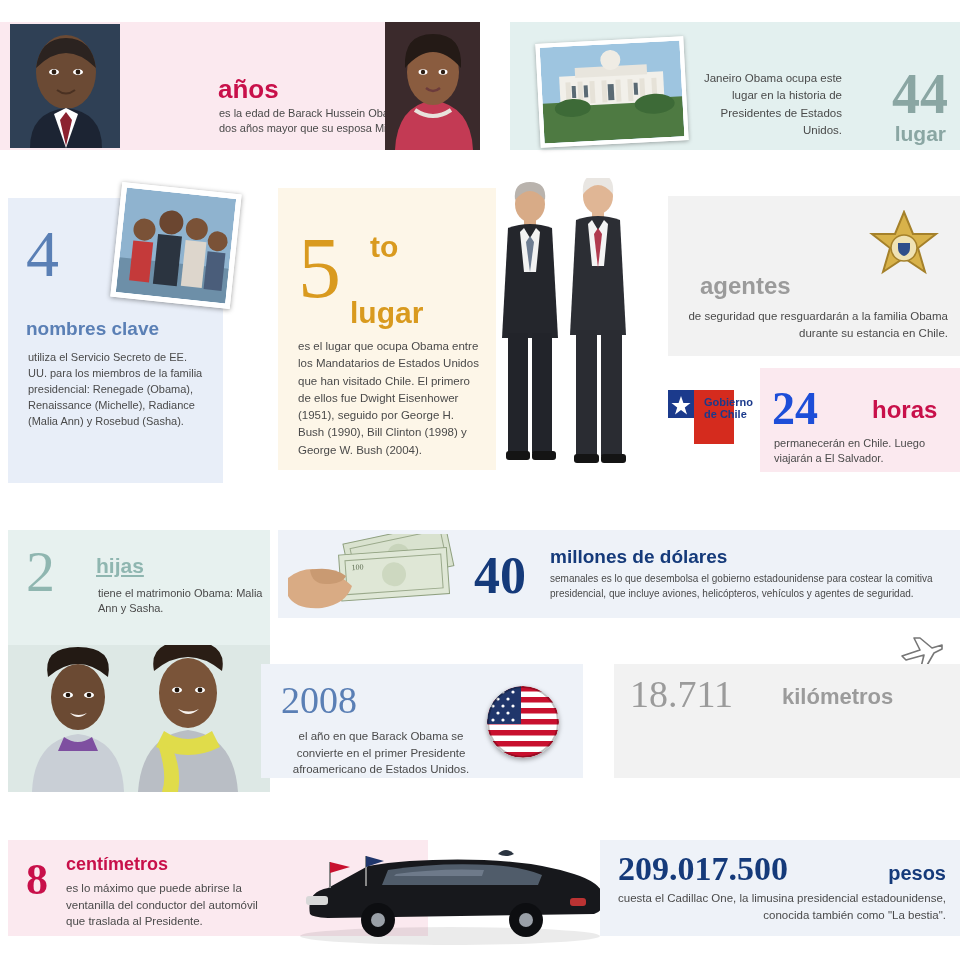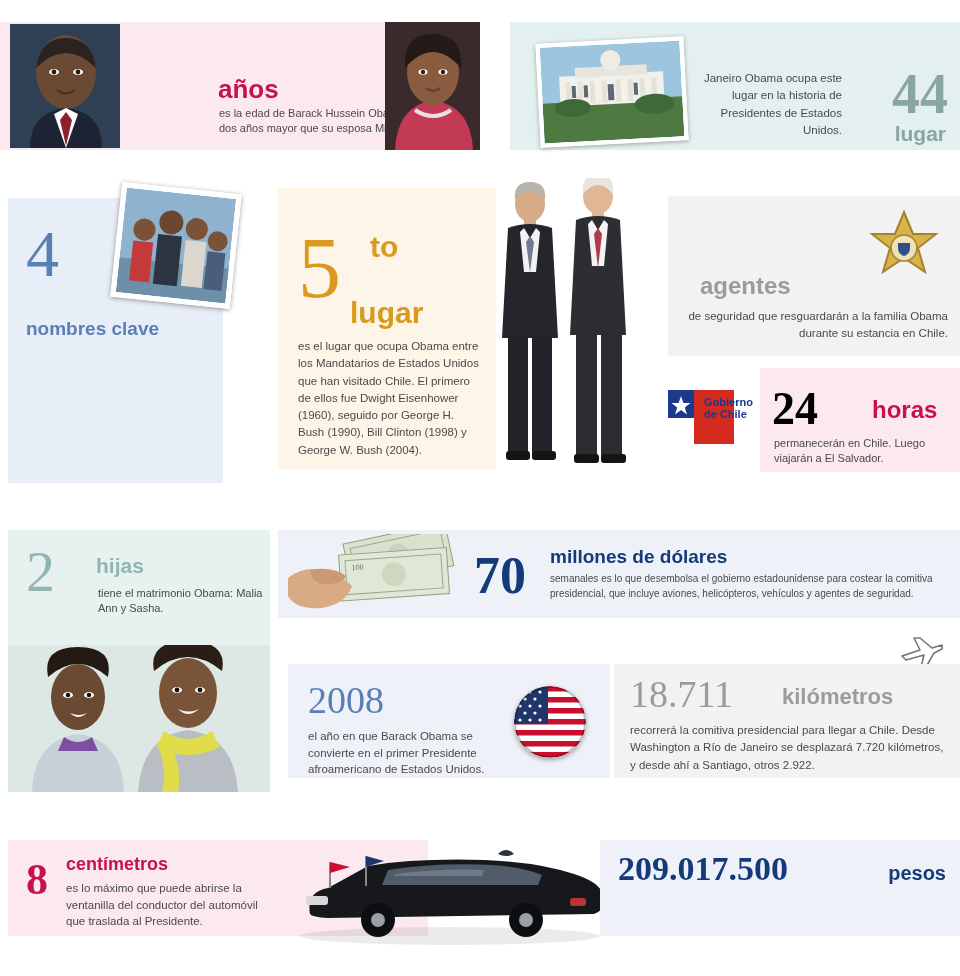--- a/index.html
+++ b/index.html
@@ -40,41 +40,41 @@
 
   .presidents{position:absolute;left:480px;top:178px;width:180px;height:300px;}
 
   #card-700{left:668px;top:196px;width:292px;height:160px;background:#f2f2f2;}
   #card-700 .num{position:absolute;left:16px;top:12px;font-size:56px;color:#9b9b9b;font-family:"Liberation Serif",serif;}
   #card-700 .unit{position:absolute;left:32px;top:76px;font-size:24px;color:#9b9b9b;font-weight:bold;}
   #card-700 .txt{position:absolute;right:12px;top:112px;width:260px;font-size:11.5px;line-height:1.5;color:#4a4a4a;text-align:right;}
   .badge{position:absolute;right:18px;top:14px;width:76px;height:80px;}
 
   #card-24{left:760px;top:368px;width:200px;height:104px;background:#fbe9ef;}
-  #card-24 .num{position:absolute;left:12px;top:14px;font-size:46px;color:#000000;font-family:"Liberation Serif",serif;font-weight:bold;}
+  #card-24 .num{position:absolute;left:12px;top:14px;font-size:46px;color:#1d4ed8;font-family:"Liberation Serif",serif;font-weight:bold;}
   #card-24 .unit{position:absolute;left:112px;top:28px;font-size:24px;color:#c8104a;font-weight:bold;}
   #card-24 .txt{position:absolute;left:14px;top:68px;width:185px;font-size:11px;line-height:1.35;color:#4a4a4a;}
   .chile-flag{position:absolute;left:660px;top:368px;width:98px;height:104px;background:#fff;overflow:hidden;}
 
   
   #card-hijas{left:8px;top:530px;width:262px;height:262px;background:#e7f1ef;}
   #card-hijas .num{position:absolute;left:18px;top:8px;font-size:58px;color:#8fb6b0;font-family:"Liberation Serif",serif;}
-  #card-hijas .unit{position:absolute;left:88px;top:24px;font-size:21px;color:#8fb6b0;font-weight:bold;}
+  #card-hijas .unit{position:absolute;left:88px;top:24px;font-size:21px;color:#8fb6b0;font-weight:bold;text-decoration:underline;}
   #card-hijas .txt{position:absolute;left:90px;top:56px;width:165px;font-size:11px;line-height:1.4;color:#4a4a4a;}
   .daughters{position:absolute;left:0;top:115px;width:262px;height:147px;overflow:hidden;background:#d9e7e4;}
 
   #card-60{left:278px;top:530px;width:682px;height:88px;background:#eef2f8;}
   #card-60 .num{position:absolute;left:196px;top:16px;font-size:52px;color:#153a7a;font-family:"Liberation Serif",serif;font-weight:bold;}
   #card-60 .unit{position:absolute;left:272px;top:16px;font-size:19px;color:#153a7a;font-weight:bold;}
   #card-60 .txt{position:absolute;left:272px;top:42px;width:400px;font-size:10px;line-height:1.45;color:#4a4a4a;}
   .money{position:absolute;left:6px;top:4px;width:185px;height:80px;overflow:hidden;}
 
-  #card-2008{left:288px;top:664px;width:322px;height:114px;background:#eef2f8;}
+  #card-2008{left:261px;top:664px;width:322px;height:114px;background:#eef2f8;}
   #card-2008 .num{position:absolute;left:20px;top:14px;font-size:38px;color:#5a7fb5;font-family:"Liberation Serif",serif;}
-  #card-2008 .txt{position:absolute;left:20px;top:64px;width:200px;font-size:11.5px;line-height:1.45;color:#4a4a4a;}
+  #card-2008 .txt{position:absolute;left:20px;top:64px;width:200px;font-size:11.5px;line-height:1.45;color:#4a4a4a;text-align:center;}
   .us-flag-circle{position:absolute;right:24px;top:22px;width:72px;height:72px;border-radius:50%;overflow:hidden;box-shadow:0 2px 5px rgba(0,0,0,.35);}
 
   #card-km{left:614px;top:664px;width:346px;height:114px;background:#f2f2f2;}
   #card-km .num{position:absolute;left:16px;top:8px;font-size:38px;color:#9b9b9b;font-family:"Liberation Serif",serif;}
   #card-km .unit{position:absolute;left:168px;top:20px;font-size:22px;color:#9b9b9b;font-weight:bold;}
   #card-km .txt{position:absolute;left:16px;top:58px;width:320px;font-size:11.5px;line-height:1.5;color:#4a4a4a;}
   .plane-icon{position:absolute;left:900px;top:636px;width:44px;height:34px;}
 
   
   #card-8{left:8px;top:840px;width:420px;height:96px;background:#fbe9ef;}
@@ -168,27 +168,28 @@
         <rect x="12" y="52" width="20" height="40" fill="#c43a3a"></rect>
       <circle cx="48" cy="30" r="12" fill="#6b4630"></circle>
         <rect x="36" y="43" width="24" height="50" fill="#2b3440"></rect>
       <circle cx="74" cy="34" r="11" fill="#7a5237"></circle>
         <rect x="64" y="46" width="21" height="46" fill="#ddd6cc"></rect>
       <circle cx="96" cy="44" r="10" fill="#7a5237"></circle>
         <rect x="87" y="55" width="18" height="38" fill="#4a5d7a"></rect>
     </svg>
   </div>
   <div class="unit">nombres clave</div>
+  <div class="txt">utiliza el Servicio Secreto de EE. UU. para los miembros de la familia presidencial: Renegade (Obama), Renaissance (Michelle), Radiance (Malia Ann) y Rosebud (Sasha).</div>
 </div>
 
 <div class="card" id="card-5to">
   <div class="num">5</div>
   <div class="sup">to</div>
   <div class="unit">lugar</div>
-  <div class="txt">es el lugar que ocupa Obama entre los Mandatarios de Estados Unidos que han visitado Chile. El primero de ellos fue Dwight Eisenhower (1960), seguido por George H. Bush (1990), Bill Clinton (1998) y George W. Bush (2004).</div>
+  <div class="txt">es el lugar que ocupa Obama entre los Mandatarios de Estados Unidos que han visitado Chile. El primero de ellos fue Dwight Eisenhower (1951), seguido por George H. Bush (1990), Bill Clinton (1998) y George W. Bush (2004).</div>
 </div>
 
 <div class="presidents">
   <svg width="180" height="300" viewBox="0 0 180 300">
 
     <g>
       <ellipse cx="50" cy="26" rx="15" ry="18" fill="#d8ab87"></ellipse>
       <path d="M35 22 q15 -18 30 0 q2 -18 -15 -18 q-17 0 -15 18z" fill="#b9b3ad"></path>
       <rect x="44" y="42" width="12" height="10" fill="#d8ab87"></rect>
       <path d="M28 50 q22 -8 44 0 l6 110 l-56 0z" fill="#24262c"></path>
@@ -294,21 +295,21 @@
       <g transform="rotate(-4 100 40)">
         <rect x="56" y="18" width="108" height="46" fill="#dfe7d6" stroke="#8fa07f"></rect>
         <rect x="62" y="24" width="96" height="34" fill="none" stroke="#9aa98b"></rect>
         <circle cx="110" cy="41" r="12" fill="#cdd8c0"></circle>
         <text x="68" y="34" font-size="8" fill="#5e6e52" font-family="Liberation Serif, serif">100</text>
       </g>
       <path d="M4 44 q18 -14 40 -6 q14 4 24 14 q-6 18 -30 22 q-26 2 -34 -12z" fill="#d9ab84"></path>
       <path d="M26 36 q22 -4 36 6 q-4 8 -20 8 q-14 0 -16 -14z" fill="#c99a72"></path>
     </svg>
   </div>
-  <div class="num">70</div>
+  <div class="num">40</div>
   <div class="unit">millones de dólares</div>
   <div class="txt">semanales es lo que desembolsa el gobierno estadounidense para costear la comitiva presidencial, que incluye aviones, helicópteros, vehículos y agentes de seguridad.</div>
 </div>
 
 <div class="card" id="card-2008">
   <div class="num">2008</div>
   <div class="txt">el año en que Barack Obama se convierte en el primer Presidente afroamericano de Estados Unidos.</div>
   <div class="us-flag-circle">
     <svg width="72" height="72" viewBox="0 0 72 72">
       <defs>
@@ -351,21 +352,20 @@
 
 <div class="plane-icon">
   <svg width="44" height="34" viewBox="0 0 44 34">
     <path d="M2 20 L20 14 L14 2 L20 2 L32 12 L42 9 L42 13 L34 17 L26 31 L21 31 L24 19 L6 24z" fill="none" stroke="#777" stroke-width="1.6" stroke-linejoin="round"></path>
   </svg>
 </div>
 
 <div class="card" id="card-km">
   <div class="num">18.711</div>
   <div class="unit">kilómetros</div>
-  <div class="txt">recorrerá la comitiva presidencial para llegar a Chile. Desde Washington a Río de Janeiro se desplazará 7.720 kilómetros, y desde ahí a Santiago, otros 2.922.</div>
 </div>
 
 <div class="card" id="card-8">
   <div class="num">8</div>
   <div class="unit">centímetros</div>
   <div class="txt">es lo máximo que puede abrirse la ventanilla del conductor del automóvil que traslada al Presidente.</div>
 </div>
 
 <div class="limo">
   <svg width="350" height="110" viewBox="0 0 350 110">
@@ -383,13 +383,14 @@
     <path d="M60 26 l20 5 l-20 6z" fill="#c8102e"></path>
     <path d="M96 20 l0 30" stroke="#888" stroke-width="2"></path>
     <path d="M96 20 l18 5 l-18 6z" fill="#20366b"></path>
     <path d="M228 18 q8 -8 16 0 q-8 4 -16 0z" fill="#2b3440"></path>
   </svg>
 </div>
 
 <div class="card" id="card-pesos">
   <div class="num">209.017.500</div>
   <div class="unit">pesos</div>
+  <div class="txt">cuesta el Cadillac One, la limusina presidencial estadounidense, conocida también como "La bestia".</div>
 </div>
 
 </body></html>

